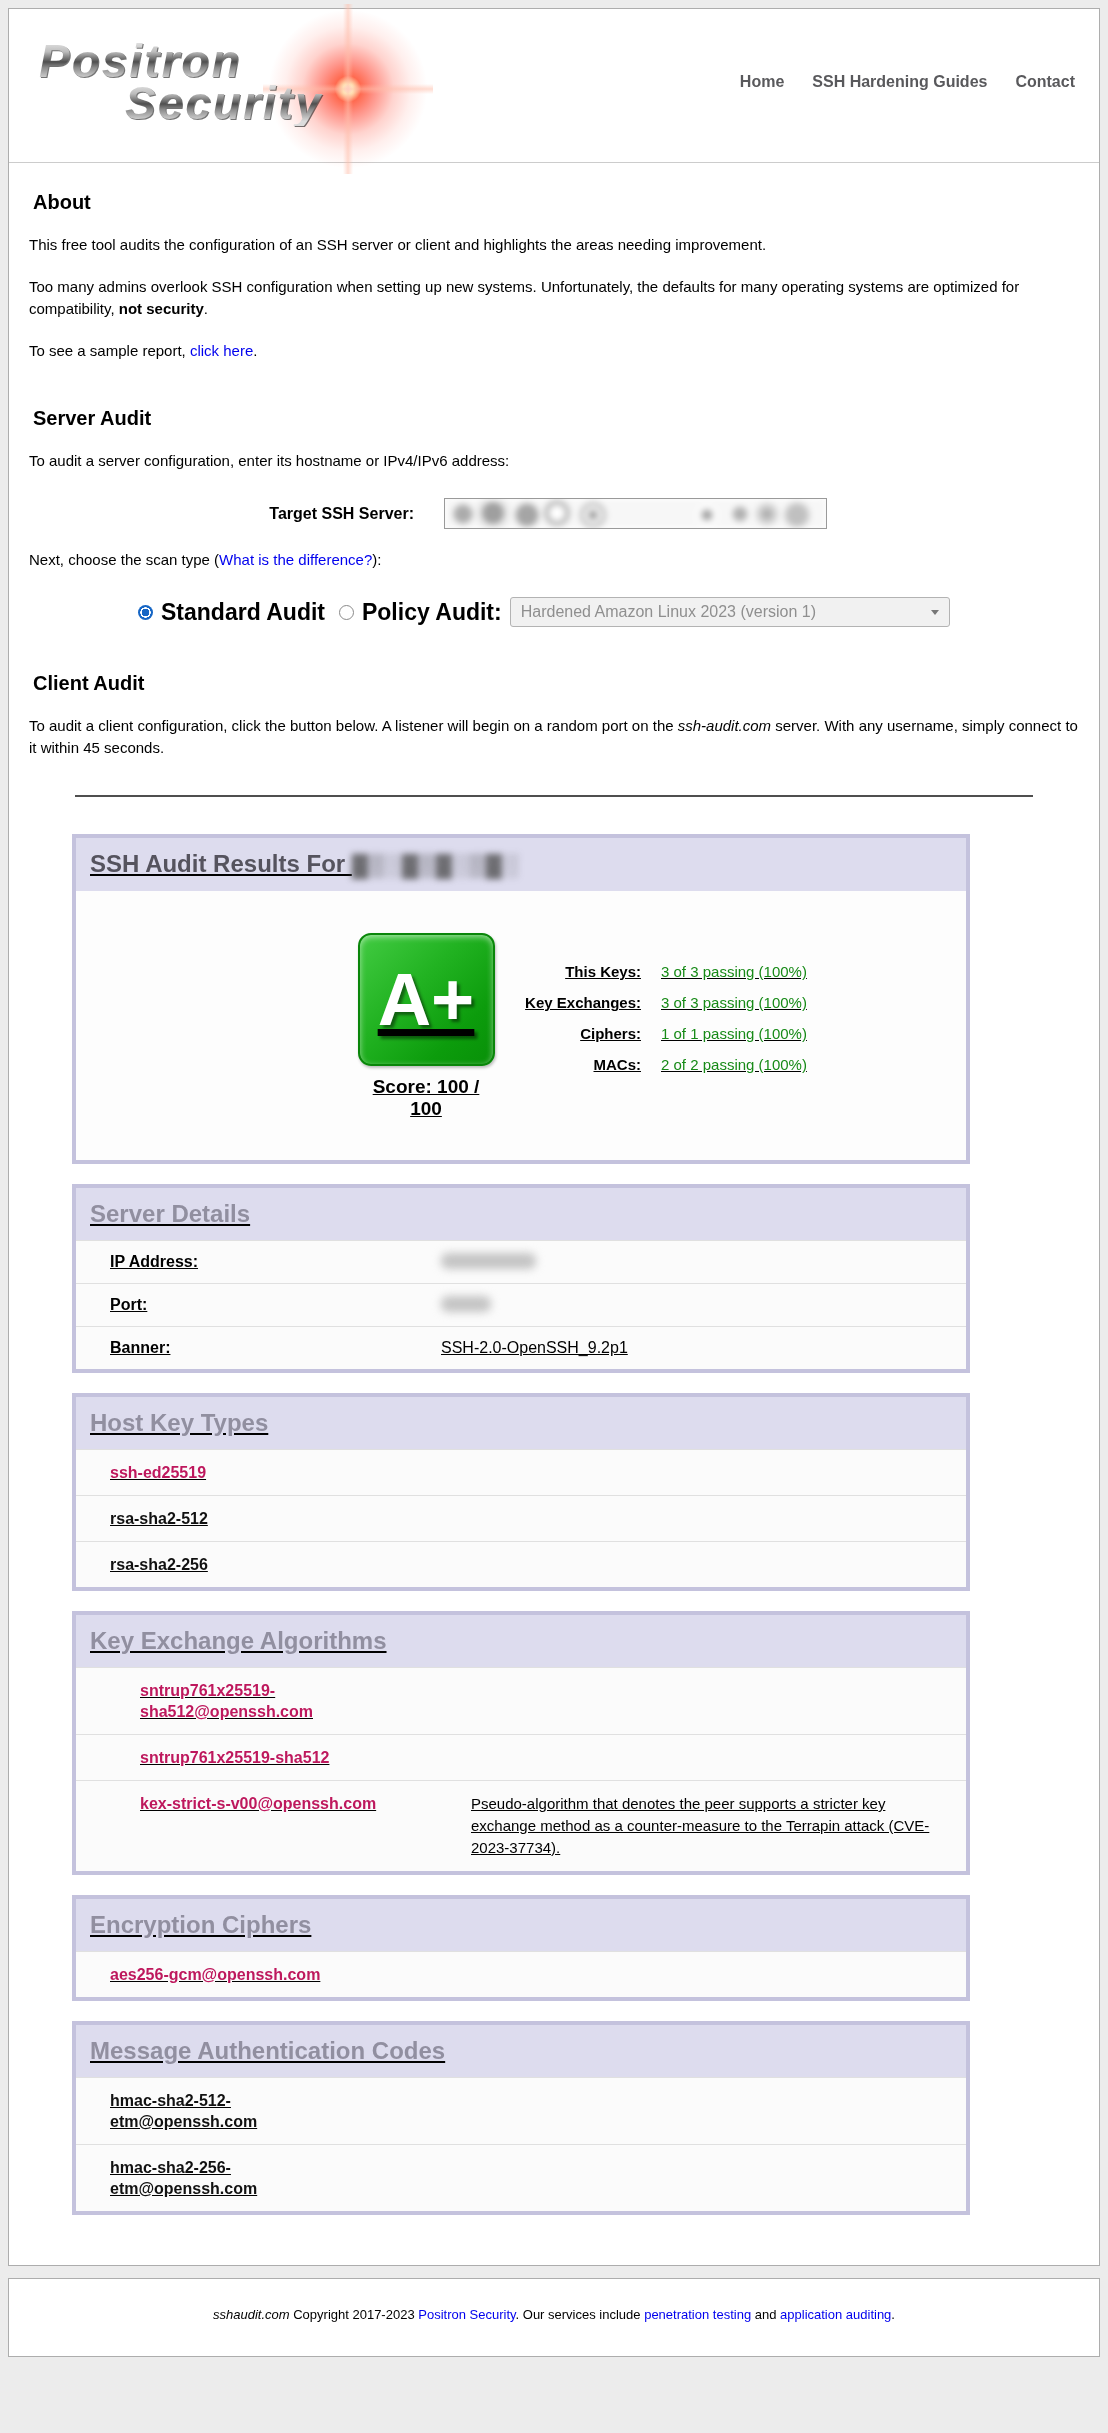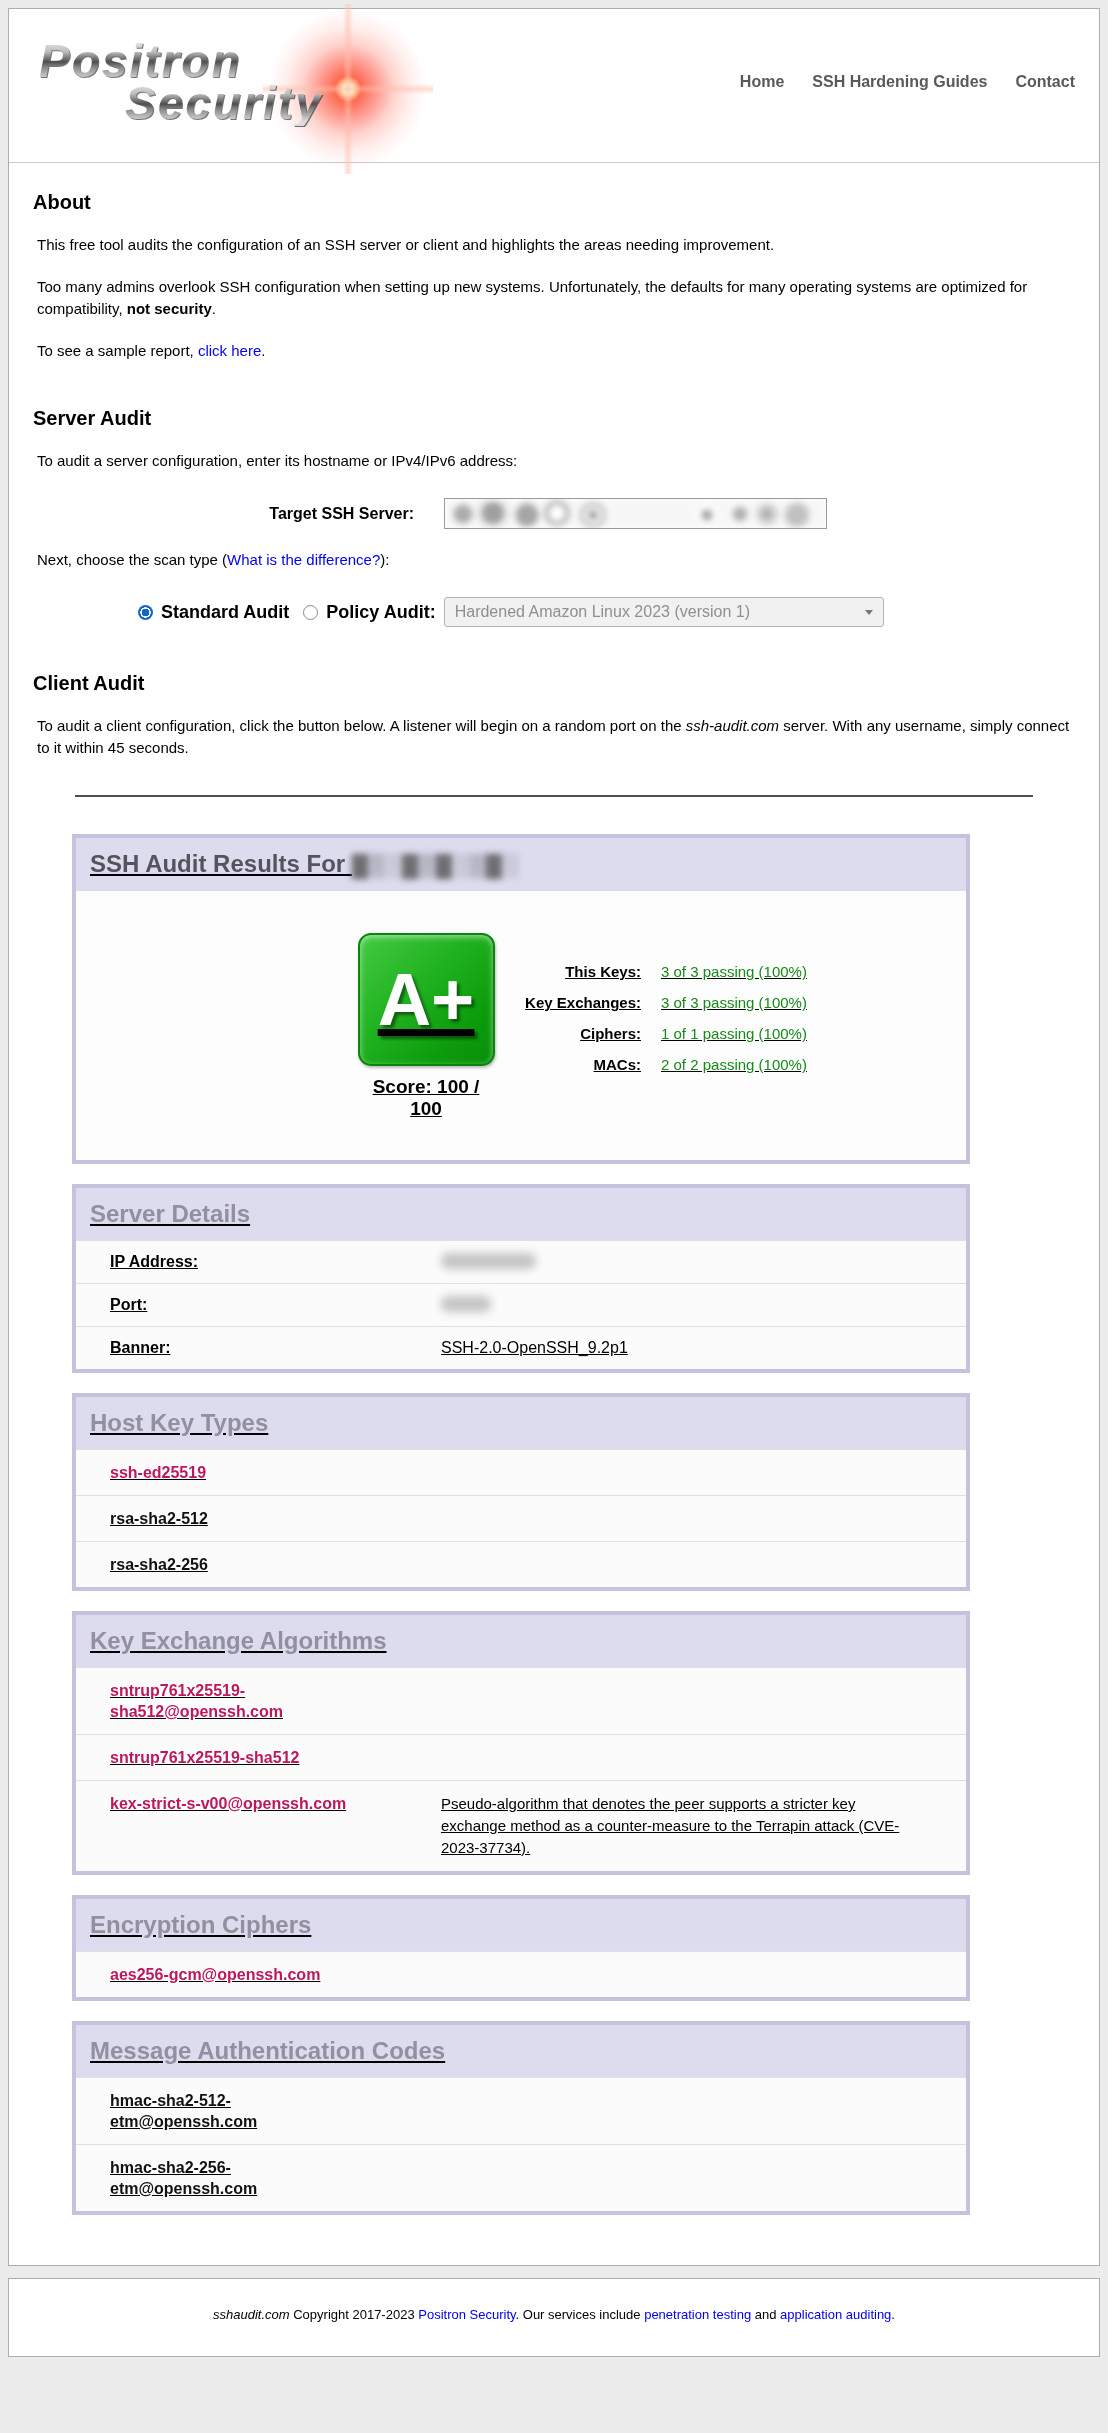--- a/index.html
+++ b/index.html
@@ -57,21 +57,21 @@
   .nav { display: flex; gap: 28px; margin-top: -8px; }
   .nav a {
     color: #59595c; font-weight: bold; font-size: 16px;
     text-decoration: none; cursor: pointer;
   }
 
   
   .content { padding: 0 16px; }
   h2.sec { font-size: 20px; line-height: 24px; margin: 44px 0 0 8px; }
   h2.sec.first { margin-top: 27px; }
-  .content p { margin: 20px 0 0 12px; line-height: 22px; }
+  .content p { margin: 20px 0 0 4px; line-height: 22px; }
   a.inline-link { color: #0000ee; text-decoration: none; cursor: pointer; }
   .italic { font-style: italic; }
   .bold { font-weight: bold; }
 
   
   .target-row { display: flex; align-items: center; margin-top: 26px; gap: 24px; }
   .target-label { width: 389px; text-align: right; font-weight: bold; font-size: 16px; }
   .target-input {
     width: 383px; height: 31px; margin-left: 6px;
     border: 1px solid #9a9a9a; background: #fdfdfd;
@@ -95,21 +95,21 @@
   .scan-type-row { margin-top: 34px; }
   .radio-row { display: flex; align-items: center; margin: 26px 0 0 113px; }
   .radio {
     width: 15px; height: 15px; border-radius: 50%; flex: none;
     margin-right: 8px; cursor: pointer;
   }
   .radio.checked {
     background: radial-gradient(circle, #1666c5 0 3.6px, #ffffff 4px 5px, #1666c5 5.4px 7.4px);
   }
   .radio.unchecked { border: 1.5px solid #8a8a8a; background: #fff; }
-  .radio-label { font-weight: bold; font-size: 18px; margin-right: 14px; cursor: pointer; }
+  .radio-label { font-weight: bold; font-size: 23px; margin-right: 14px; cursor: pointer; }
   .policy-select {
     width: 440px; height: 30px; margin-left: 2px;
     background: #f1f1f1; border: 1px solid #b3b3b3; border-radius: 3px;
     color: #8f8f8f; font-size: 16px; line-height: 28px;
     padding: 0 26px 0 10px; position: relative; cursor: default;
     white-space: nowrap; overflow: hidden;
   }
   .chevron {
     position: absolute; right: 10px; top: 12px;
     width: 0; height: 0;
@@ -181,21 +181,21 @@
     font-size: 16px;
     background: #fbfbfb;
     display: flex;
   }
   .prow:first-of-type { border-top: none; }
   .algo { font-weight: bold; white-space: pre-line; line-height: 21px; }
   .good { color: #be185d; }
   .neutral { color: #111; }
   .detail-label { width: 331px; font-weight: bold; flex: none; }
   .detail-value { font-weight: normal; }
-  .algo-name-col { width: 331px; flex: none; }
+  .algo-name-col { width: 331px; flex: none; margin-left: 30px; }
   .algo-note { width: 480px; font-weight: normal; font-size: 15px; line-height: 22px; }
   .redact-blob {
     display: inline-block; height: 16px; border-radius: 7px;
     background: #c4c4c4; filter: blur(4px); vertical-align: middle;
   }
   .blob-ip { width: 95px; }
   .blob-port { width: 50px; }
 
   
   .footer-card {

